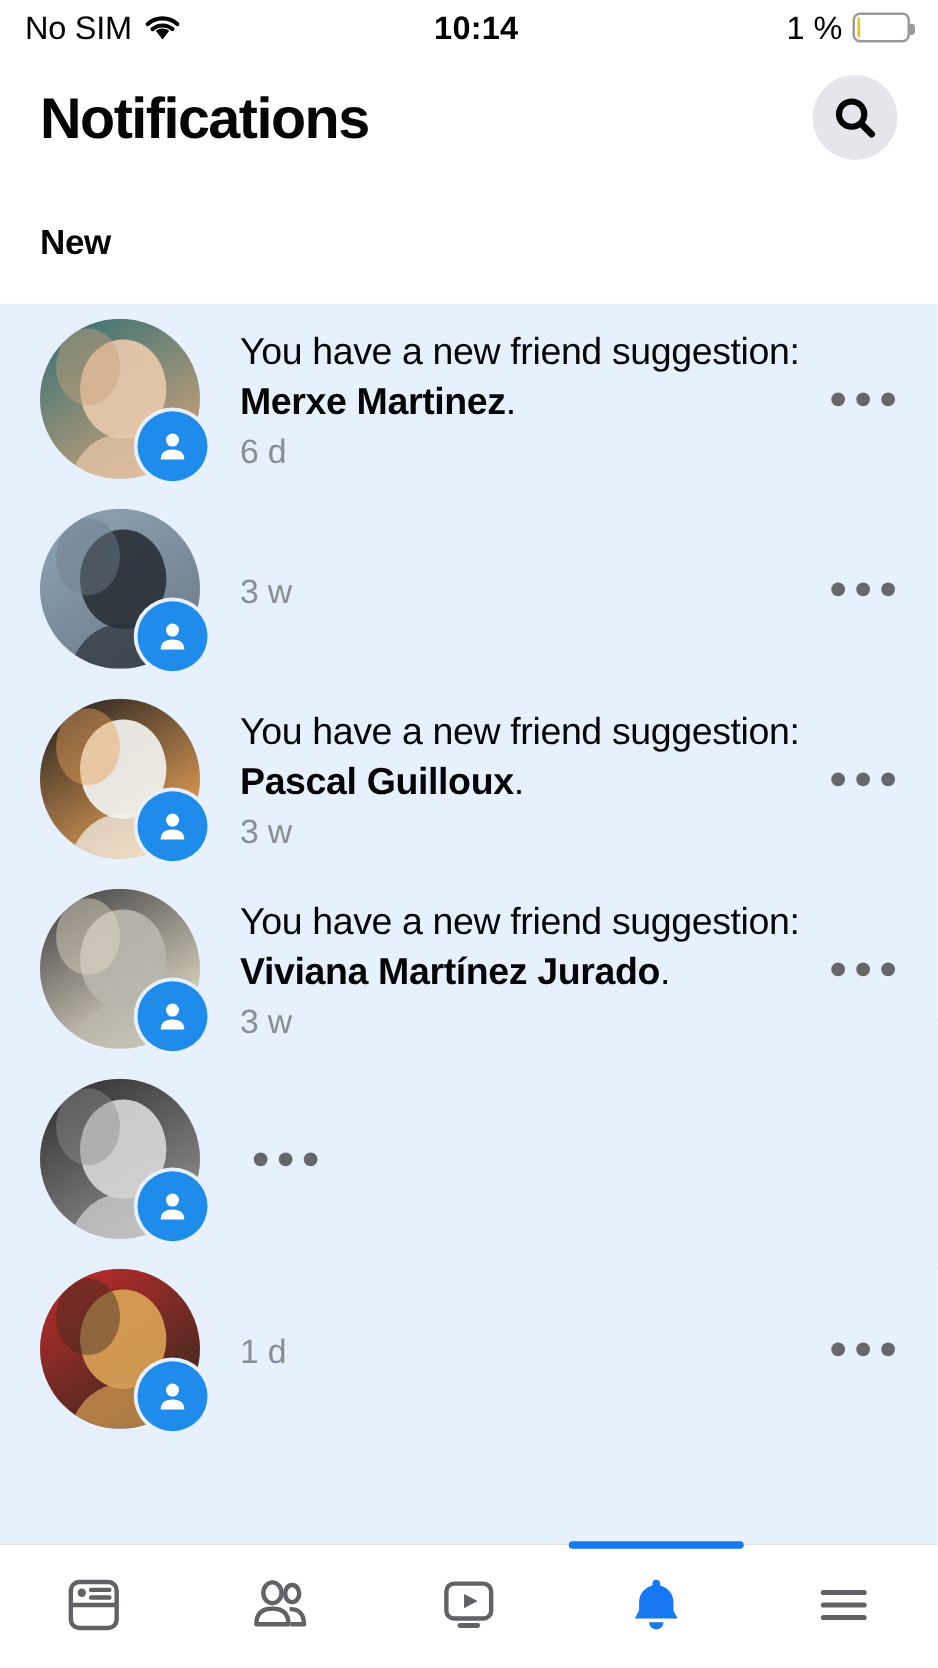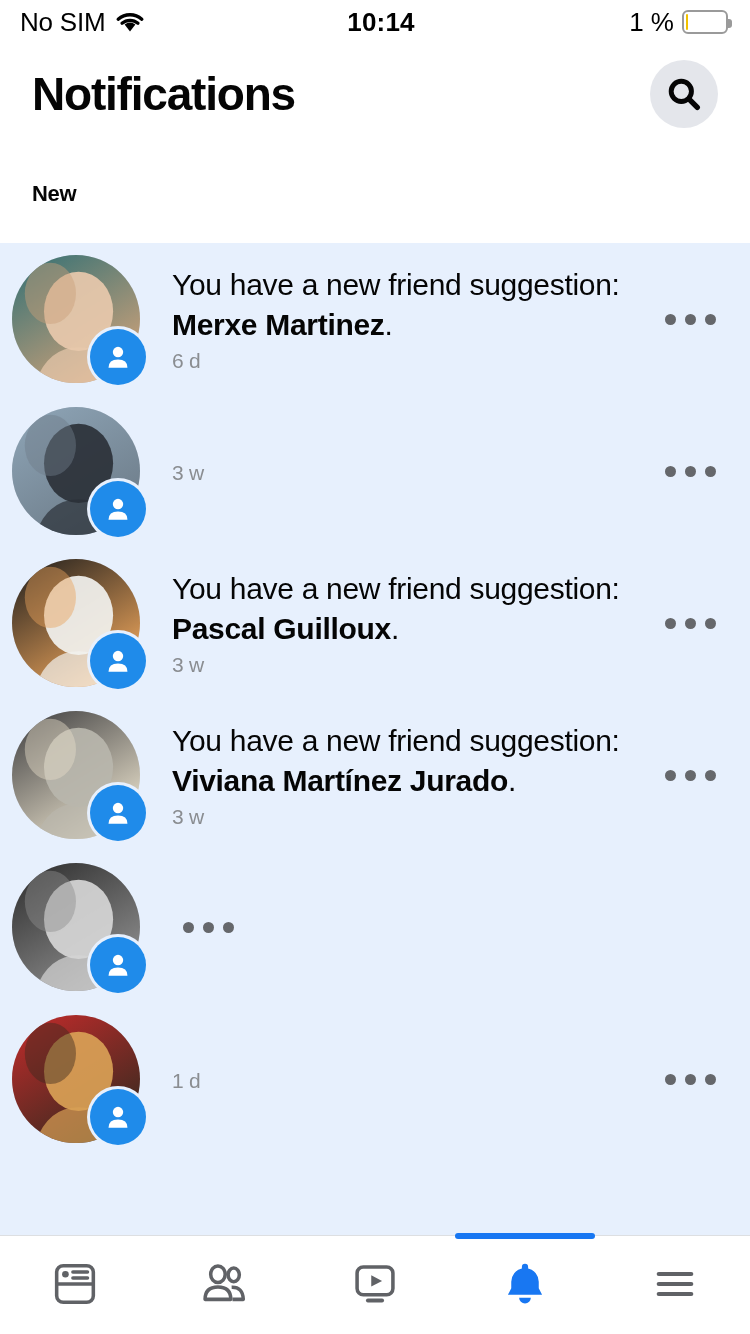--- a/index.html
+++ b/index.html
@@ -66,33 +66,33 @@
   }
 
   
   .section-head {
     flex:0 0 99px;
     display:flex; align-items:center;
     padding:0 32px;
     background:#ffffff;
   }
   .section-title {
-    font-size:22px; font-weight:700; color:#050505; letter-spacing:-0.3px;
+    font-size:28px; font-weight:700; color:#050505; letter-spacing:-0.3px;
   }
 
   
   .list {
     flex:1 1 auto;
     background:#e7f0fd;
     overflow:hidden;
     position:relative;
   }
   .notif {
     display:flex; align-items:center;
-    padding:12px 24px 12px 12px;
+    padding:12px 24px 12px 32px;
     min-height:152px;
   }
   .avatar-wrap {
     position:relative; flex:0 0 128px;
     width:128px; height:128px; margin-right:32px;
   }
   .avatar {
     width:128px; height:128px; border-radius:50%;
     overflow:hidden; background:#cfd6e2;
     position:relative;
@@ -106,21 +106,21 @@
     box-shadow:0 0 0 3px #e7f0fd;
   }
   .notif-body { flex:1 1 auto; min-width:0; padding-right:12px; }
   .notif-text {
     font-size:30px; line-height:40px; color:#050505;
     letter-spacing:-0.3px; word-wrap:break-word;
   }
   .notif-text b { font-weight:700; }
   .notif-time {
     margin-top:4px;
-    font-size:21px; color:#8a8d91; letter-spacing:-0.2px;
+    font-size:27px; color:#8a8d91; letter-spacing:-0.2px;
   }
   .dots-btn {
     flex:0 0 auto; width:72px; height:60px;
     display:flex; align-items:center; justify-content:center;
     gap:9px; cursor:pointer; background:none; border:none;
   }
   .dots-btn i { width:11px; height:11px; border-radius:50%; background:#65676b; display:block; }
 
   
   .navbar {

